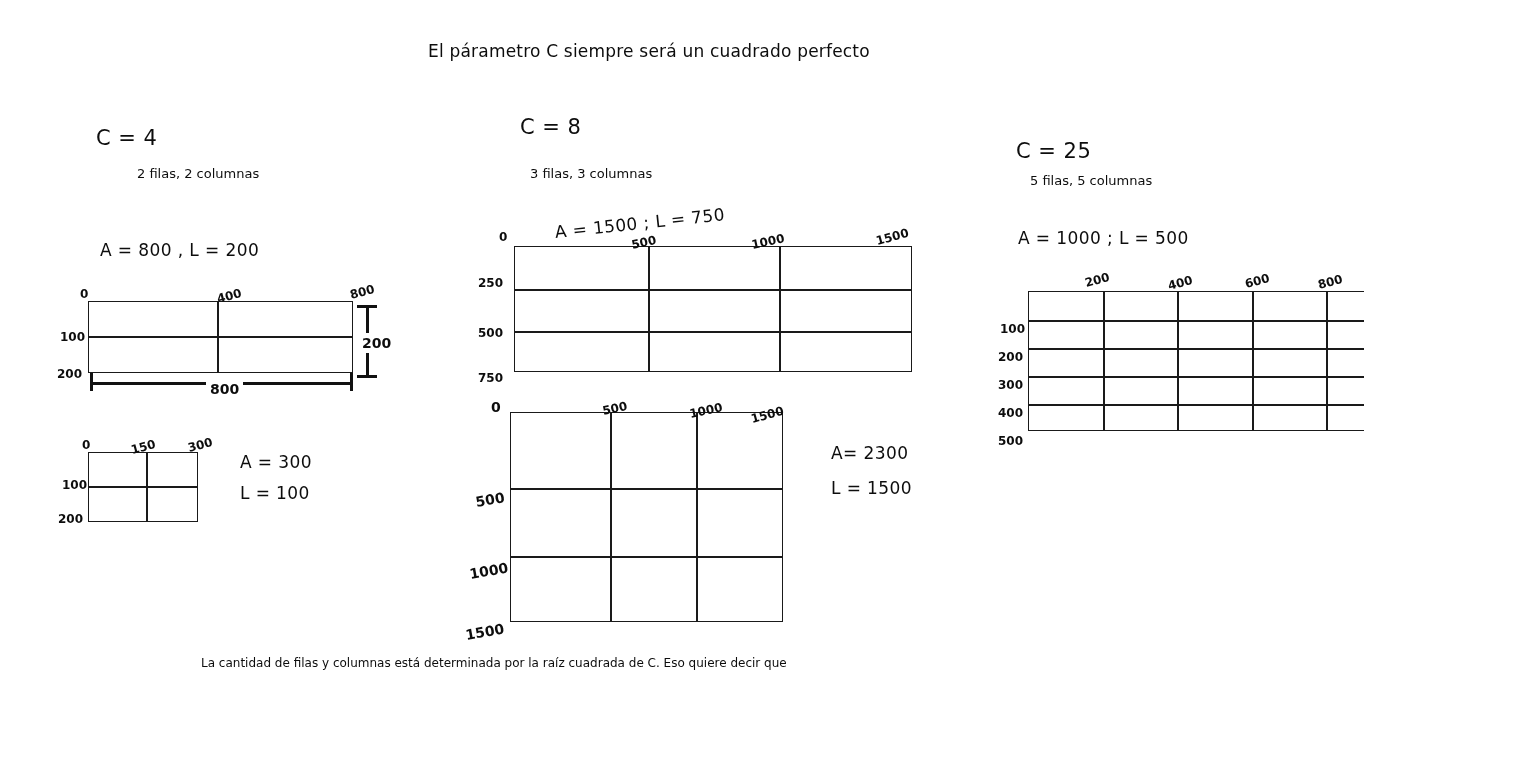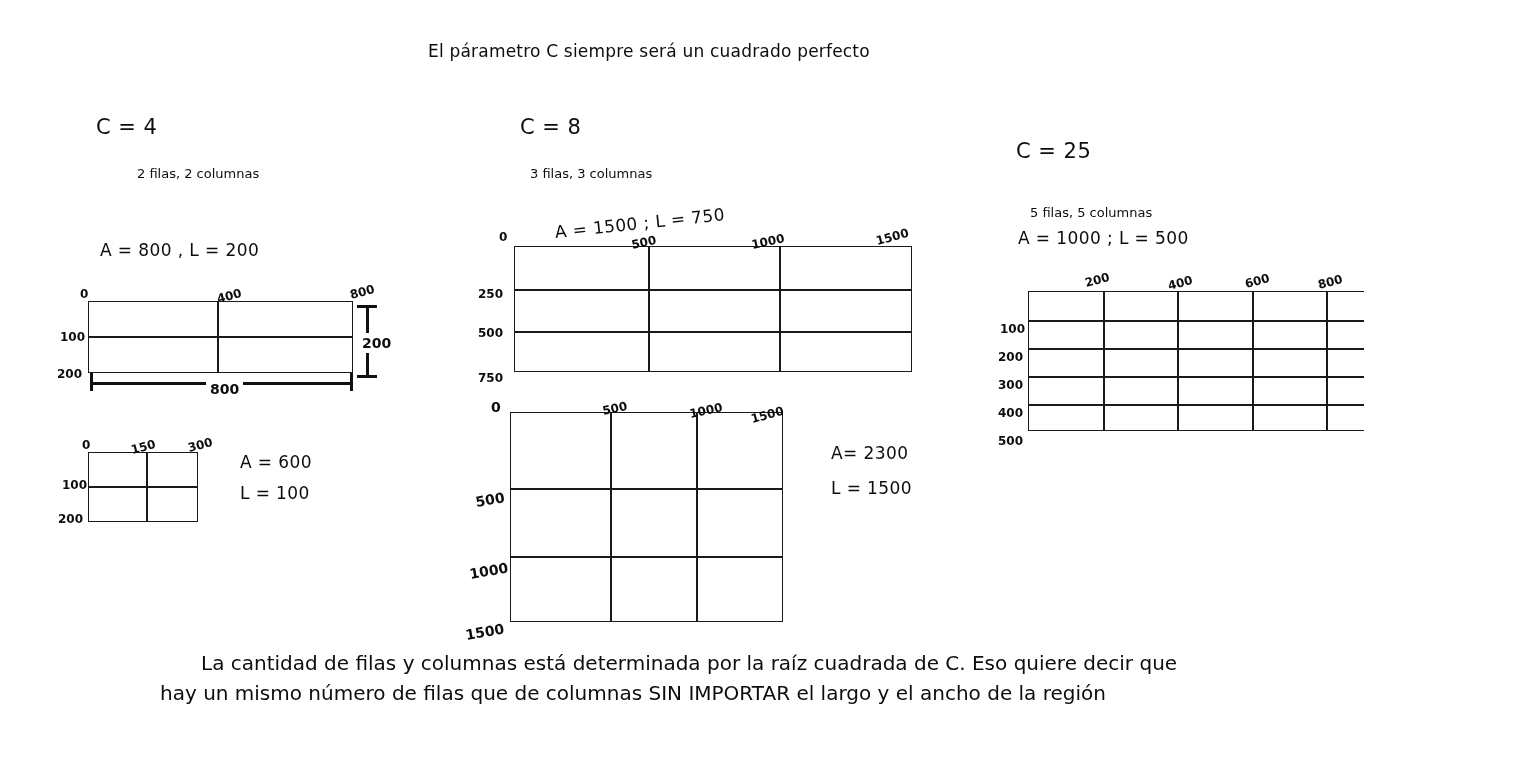--- a/index.html
+++ b/index.html
@@ -39,21 +39,21 @@
   }
   .tick {
     font-size: 12px;
     font-weight: 700;
   }
   .tick-lg {
     font-size: 14px;
     font-weight: 700;
   }
   .footer {
-    font-size: 20px;
+    font-size: 12px;
     line-height: 30px;
   }
   .grid {
     position: absolute;
     border: 1.6px solid #1a1a1a;
     box-sizing: border-box;
   }
   .grid .vline, .grid .hline {
     position: absolute;
     background: #1a1a1a;
@@ -69,21 +69,21 @@
   .rot-12 { transform: rotate(-12deg); transform-origin: left bottom; }
   .rot-15 { transform: rotate(-15deg); transform-origin: left bottom; }
 </style>
 </head>
 <body>
 
 <div id="canvas">
 
   <div class="abs hand title" style="left:428px; top:41px;">El párametro C siempre será un cuadrado perfecto</div>
 
-  <div class="abs hand case-label" style="left:96px; top:115px;">C = 4</div>
+  <div class="abs hand case-label" style="left:96px; top:126px;">C = 4</div>
   <div class="abs hand sub-label" style="left:137px; top:166px;">2 filas, 2 columnas</div>
   <div class="abs hand param-label" style="left:100px; top:240px;">A = 800 ,  L = 200</div>
 
   <div class="grid" style="left:88px; top:301px; width:265px; height:72px;">
     <div class="vline" style="left:128px;"></div>
     <div class="hline" style="top:34px;"></div>
   </div>
 
   <div class="abs hand tick" style="left:80px; top:287px;">0</div>
   <div class="abs hand tick rot-15" style="left:219px; top:292px;">400</div>
@@ -104,59 +104,59 @@
 
   <div class="grid" style="left:88px; top:452px; width:110px; height:70px;">
     <div class="vline" style="left:57px;"></div>
     <div class="hline" style="top:33px;"></div>
   </div>
   <div class="abs hand tick" style="left:82px; top:438px;">0</div>
   <div class="abs hand tick rot-15" style="left:133px; top:443px;">150</div>
   <div class="abs hand tick rot-15" style="left:190px; top:441px;">300</div>
   <div class="abs hand tick" style="left:62px; top:478px;">100</div>
   <div class="abs hand tick" style="left:58px; top:512px;">200</div>
-  <div class="abs hand param-label" style="left:240px; top:452px;">A = 600</div>
+  <div class="abs hand param-label" style="left:240px; top:452px;">A = 300</div>
   <div class="abs hand param-label" style="left:240px; top:483px;">L = 100</div>
 
   <div class="abs hand case-label" style="left:520px; top:115px;">C = 8</div>
   <div class="abs hand sub-label" style="left:530px; top:166px;">3 filas, 3 columnas</div>
   <div class="abs hand param-label rot-6" style="left:556px; top:222px;">A = 1500 ;  L = 750</div>
 
   <div class="grid" style="left:514px; top:246px; width:398px; height:126px;">
     <div class="vline" style="left:133px;"></div>
     <div class="vline" style="left:264px;"></div>
     <div class="hline" style="top:42px;"></div>
     <div class="hline" style="top:84px;"></div>
   </div>
   <div class="abs hand tick" style="left:499px; top:230px;">0</div>
   <div class="abs hand tick rot-12" style="left:633px; top:238px;">500</div>
   <div class="abs hand tick rot-12" style="left:753px; top:238px;">1000</div>
   <div class="abs hand tick rot-15" style="left:878px; top:234px;">1500</div>
-  <div class="abs hand tick" style="left:478px; top:287px;">250</div>
+  <div class="abs hand tick" style="left:478px; top:276px;">250</div>
   <div class="abs hand tick" style="left:478px; top:326px;">500</div>
   <div class="abs hand tick" style="left:478px; top:358px;margin-top:13px;">750</div>
 
   <div class="grid" style="left:510px; top:412px; width:273px; height:210px;">
     <div class="vline" style="left:99px;"></div>
     <div class="vline" style="left:185px;"></div>
     <div class="hline" style="top:75px;"></div>
     <div class="hline" style="top:143px;"></div>
   </div>
   <div class="abs hand tick-lg" style="left:491px; top:399px;">0</div>
   <div class="abs hand tick rot-12" style="left:604px; top:404px;">500</div>
   <div class="abs hand tick rot-12" style="left:691px; top:407px;">1000</div>
   <div class="abs hand tick rot-15" style="left:753px; top:412px;">1500</div>
   <div class="abs hand tick-lg rot-10" style="left:477px; top:494px;">500</div>
   <div class="abs hand tick-lg rot-10" style="left:471px; top:566px;">1000</div>
   <div class="abs hand tick-lg rot-10" style="left:467px; top:627px;">1500</div>
   <div class="abs hand param-label" style="left:831px; top:443px;">A= 2300</div>
   <div class="abs hand param-label" style="left:831px; top:478px;">L = 1500</div>
 
   <div class="abs hand case-label" style="left:1016px; top:139px;">C = 25</div>
-  <div class="abs hand sub-label" style="left:1030px; top:173px;margin-top:32px;">5 filas, 5 columnas</div>
+  <div class="abs hand sub-label" style="left:1030px; top:173px;">5 filas, 5 columnas</div>
   <div class="abs hand param-label" style="left:1018px; top:228px;">A = 1000 ;  L = 500</div>
 
   <div class="grid" style="left:1028px; top:291px; width:375px; height:140px;">
     <div class="vline" style="left:74px;"></div>
     <div class="vline" style="left:148px;"></div>
     <div class="vline" style="left:223px;"></div>
     <div class="vline" style="left:297px;"></div>
     <div class="hline" style="top:28px;"></div>
     <div class="hline" style="top:56px;"></div>
     <div class="hline" style="top:84px;"></div>
@@ -167,15 +167,14 @@
   <div class="abs hand tick rot-15" style="left:1247px; top:277px;">600</div>
   <div class="abs hand tick rot-15" style="left:1320px; top:278px;">800</div>
   <div class="abs hand tick rot-15" style="left:1405px; top:288px;">1000</div>
   <div class="abs hand tick" style="left:1000px; top:322px;">100</div>
   <div class="abs hand tick" style="left:998px; top:350px;">200</div>
   <div class="abs hand tick" style="left:998px; top:378px;">300</div>
   <div class="abs hand tick" style="left:998px; top:406px;">400</div>
   <div class="abs hand tick" style="left:998px; top:434px;">500</div>
 
   <div class="abs hand footer" style="left:201px; top:648px;">La cantidad de filas y columnas está determinada por la raíz cuadrada de C. Eso quiere decir que</div>
-  <div class="abs hand footer" style="left:160px; top:678px;">hay un mismo número de filas que de columnas SIN IMPORTAR el largo y el ancho de la región</div>
 
 </div>
 
 </body></html>

